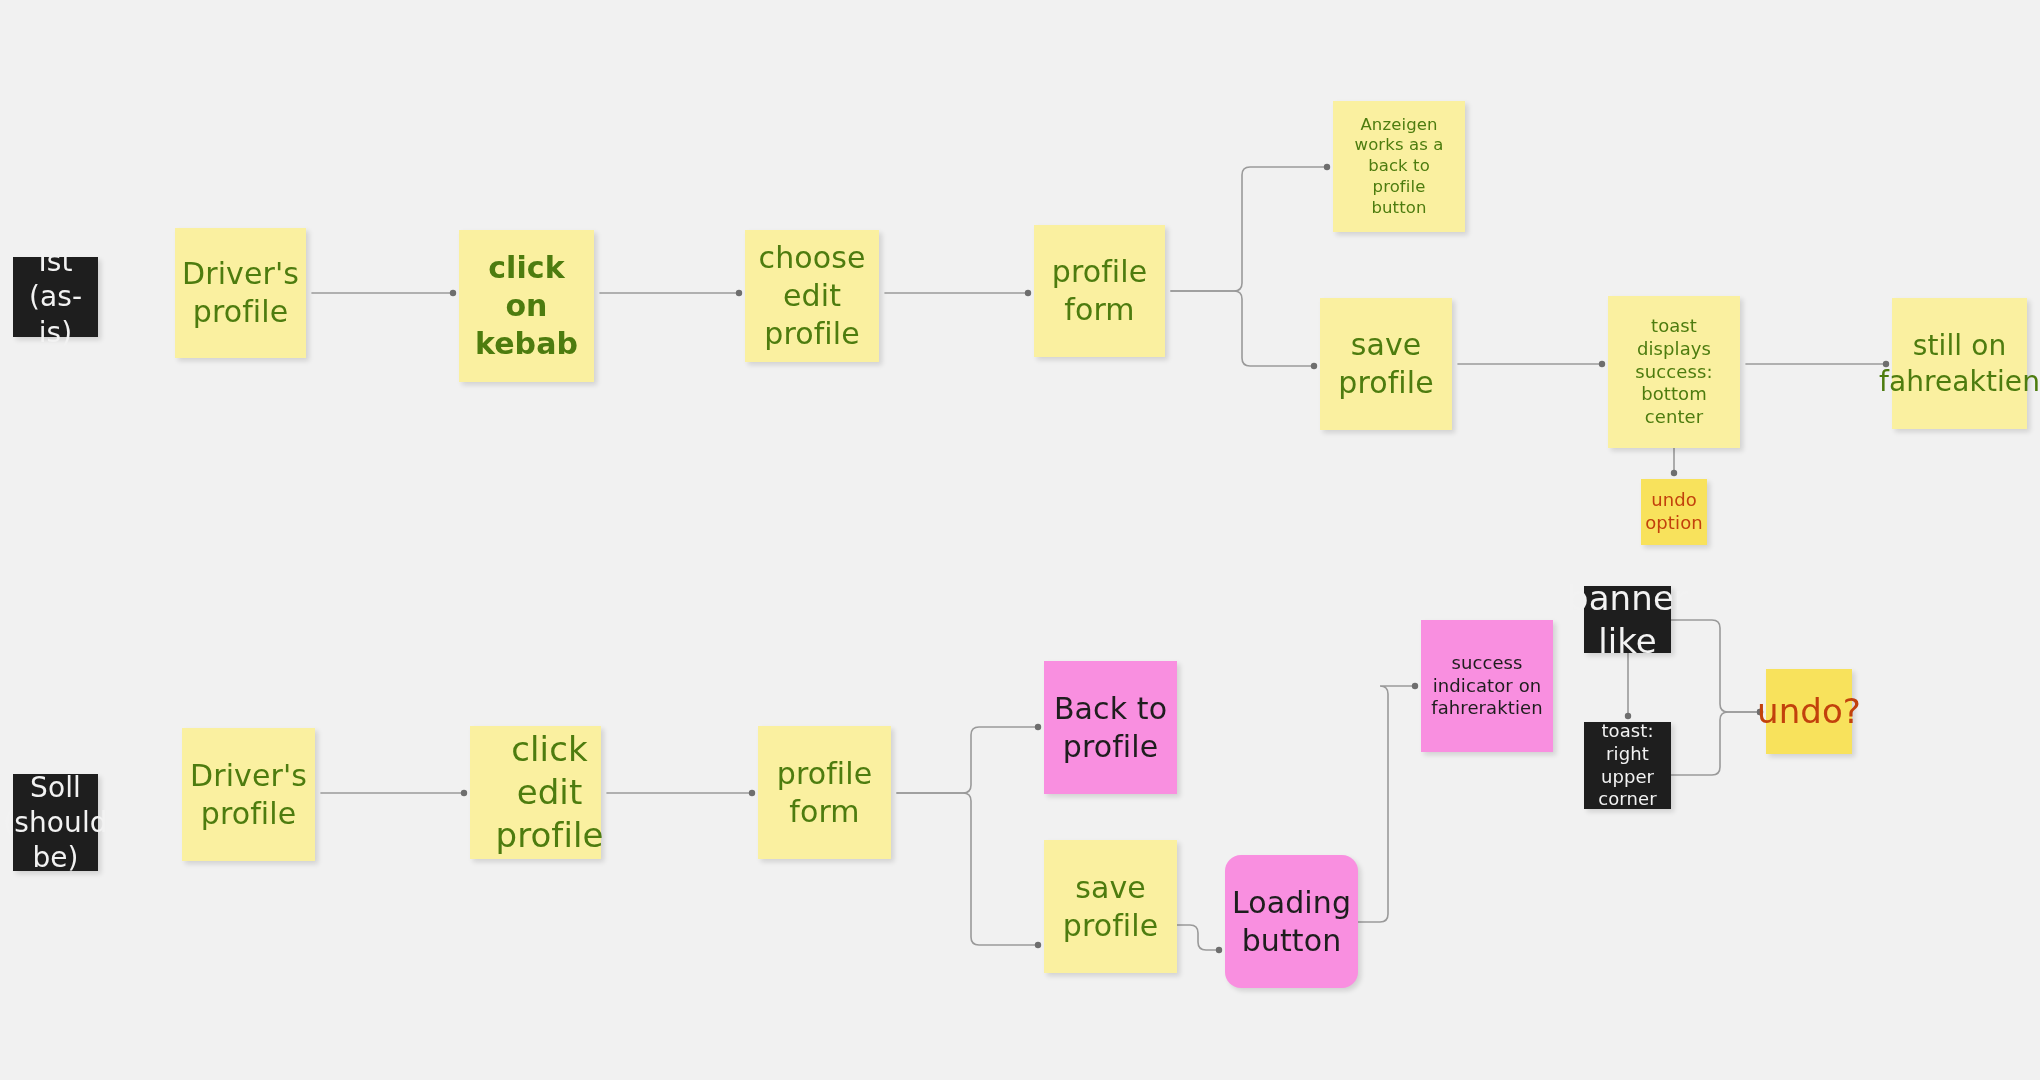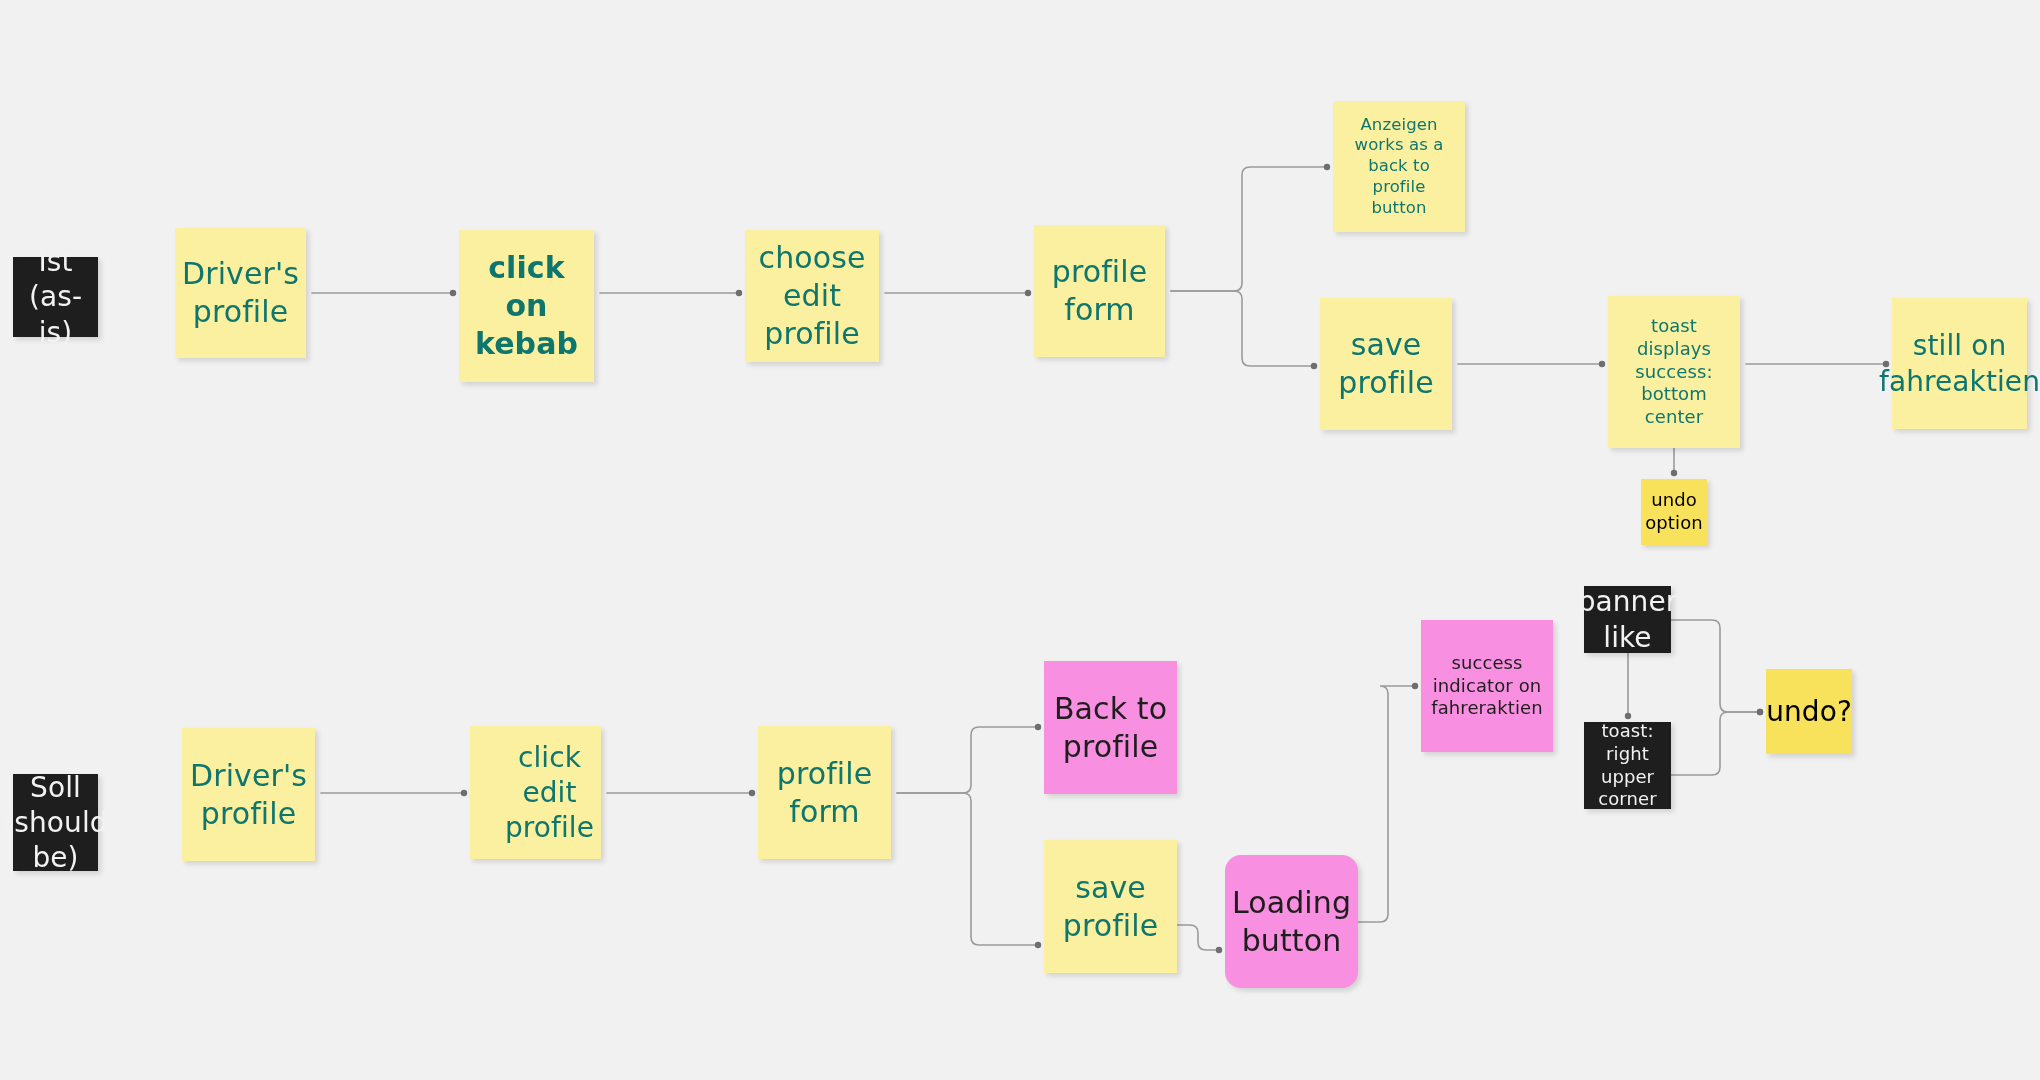--- a/index.html
+++ b/index.html
@@ -16,26 +16,26 @@
     position:absolute;
     box-sizing:border-box;
     display:flex;align-items:center;justify-content:center;
     text-align:center;
     line-height:1.26;
     padding:6px 8px;
     box-shadow:3px 3px 5px rgba(0,0,0,0.13);
     white-space:pre-line;
     letter-spacing:.1px;
   }
-  .note.yellow{background:#FAF0A0;color:#0f766e;}
-  .note.yellow2{background:#F8E25C;color:#000000;}
+  .note.yellow{background:#FAF0A0;color:#4d7c0f;}
+  .note.yellow2{background:#F8E25C;color:#c2410c;}
   .note.pink{background:#F98FE0;color:#1E1E1E;}
   .note.black{background:#1E1E1E;color:#F2F2F2;}
   .s-lg{font-size:30px;}
-  .s-md{font-size:28px;}
+  .s-md{font-size:34px;}
   .s-sm{font-size:28px;}
   .s-xs{font-size:18px;}
   .s-xxs{font-size:16.5px;}
 </style>
 </head>
 <body>
 
 <div id="board">
   <svg id="wires" viewBox="0 0 2040 1080" preserveAspectRatio="none">
       <path d="M 312 293 L 453 293" fill="none" stroke="#9A9A9A" stroke-width="1.6" stroke-linecap="round"></path>

